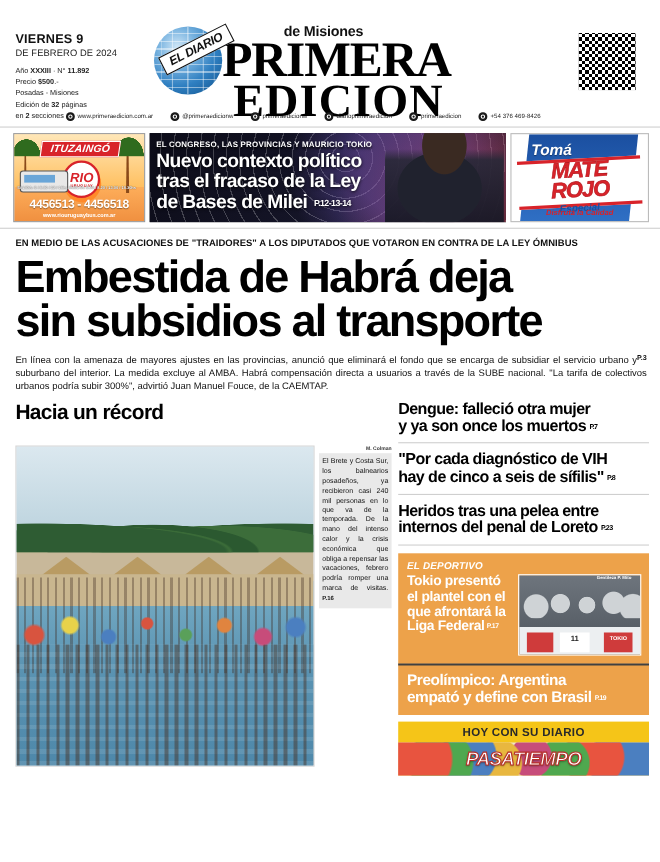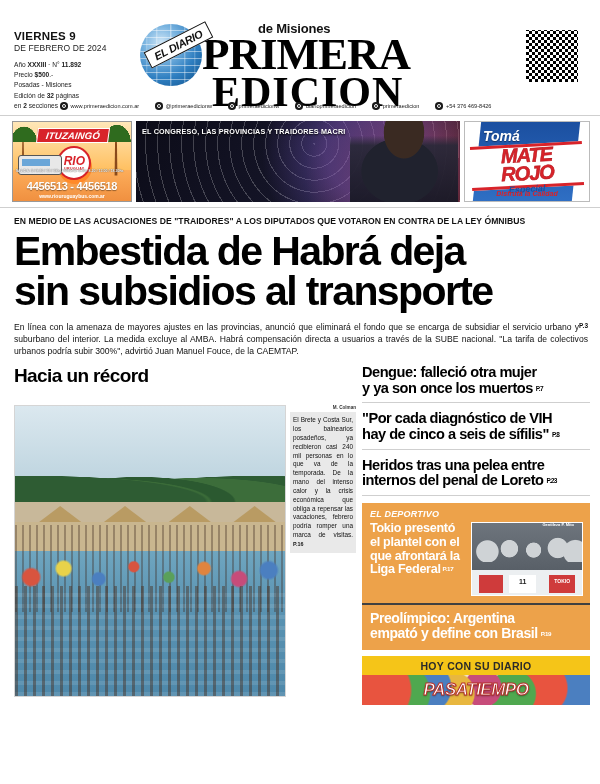--- a/index.html
+++ b/index.html
@@ -324,21 +324,28 @@
       <div class="ad-bus"></div>
       <div class="ad-times">SALIDA: 5 / 8.20 / 12 / 18hs
 VUELTA: 6.30 / 8.20 / 13.00 / 18.30hs</div>
       <div class="ad-phone">4456513 - 4456518</div>
       <div class="ad-web">www.riouruguaybus.com.ar</div>
     </div>
 
     <div class="ad-center">
       <div class="bg"></div>
       <div class="figure"></div>
-      <div class="ad-kicker">EL CONGRESO, LAS PROVINCIAS Y TRAIDORES MACRI</div>
+      <div class="ad-kicker">EL CONGRESO, LAS PROVINCIAS Y MAURICIO TOKIO</div>
+      <div class="ad-head">
+        <div>Nuevo contexto político</div>
+        <div>tras el fracaso de la Ley</div>
+        <div>
+          <span>de Bases de Milei</span><span class="ad-pg">P.12-13-14</span>
+        </div>
+      </div>
     </div>
 
     <div class="ad-right">
       <div class="band"></div>
       <div class="label"></div>
       <div class="ad-toma">Tomá</div>
       <div class="ad-mate">
         <div>MATE</div>
         <div>ROJO</div>
       </div>

